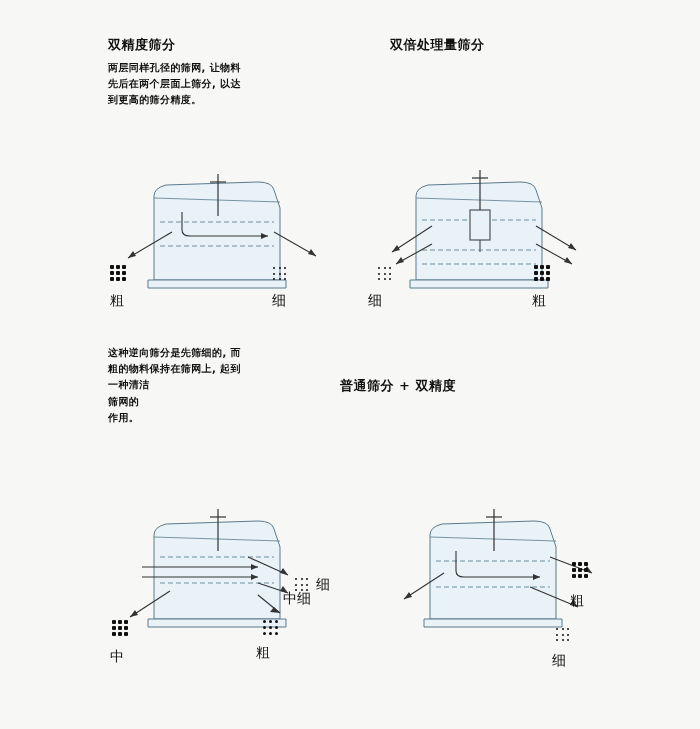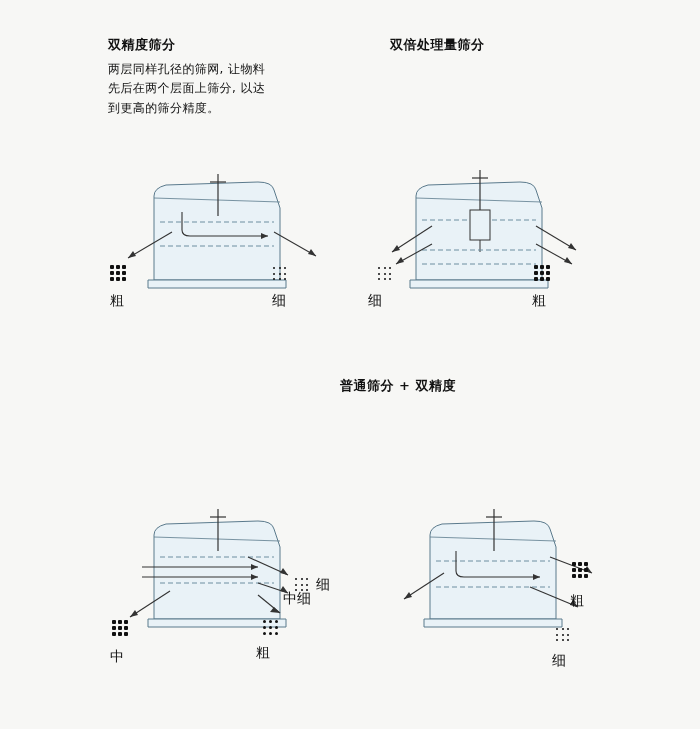--- a/index.html
+++ b/index.html
@@ -25,25 +25,26 @@
   }
   .panel-title {
     font-size: 13px;
     font-weight: bold;
     letter-spacing: 0.5px;
     color: #111;
     margin: 0 0 6px 0;
     white-space: nowrap;
   }
   .panel-body {
-    font-size: 12px;
+    font-size: 10px;
     line-height: 1.62;
     color: #111;
     letter-spacing: 0.4px;
     white-space: pre-line;
+    font-weight: bold;
   }
   
   #panel-a { left: 108px; top: 36px; width: 240px; }
   #panel-b { left: 370px; top: 36px; width: 240px; margin-left: 20px; }
   #panel-c { left: 108px; top: 345px; width: 230px; }
   #panel-d { left: 340px; top: 345px; width: 250px; margin-top: 32px; }
 
   #panel-c .panel-body { width: 210px; }
   #panel-d .panel-body { width: 250px; }
 
@@ -205,20 +206,25 @@
       <i></i>
       <i></i>
       <i></i>
       <i></i>
       <i></i>
       <i></i>
   </div>
   <div class="label" style="left:532px; top:292px;">粗</div>
 
   <div class="panel" id="panel-c">
+    <div class="panel-body">这种逆向筛分是先筛细的, 而
+粗的物料保持在筛网上, 起到
+一种清洁
+筛网的
+作用。</div>
   </div>
 
   <div class="fig" style="left:108px; top:495px;">
     <svg width="250" height="150" viewBox="0 0 250 150">
       <path d="M46 52 L46 40 Q46 32 58 29 L150 26 Q164 26 166 34 L172 52 L172 124 L46 124 Z" fill="#e9f2f7" stroke="#5b7a8c" stroke-width="1"></path>
       <path d="M46 42 L172 46" fill="none" stroke="#5b7a8c" stroke-width="0.8"></path>
       <path d="M40 124 L178 124 L178 132 L40 132 Z" fill="#e9f2f7" stroke="#5b7a8c" stroke-width="1"></path>
       <line x1="110" y1="14" x2="110" y2="56" stroke="#333" stroke-width="1.2"></line>
       <line x1="102" y1="22" x2="118" y2="22" stroke="#333" stroke-width="1.2"></line>
 

